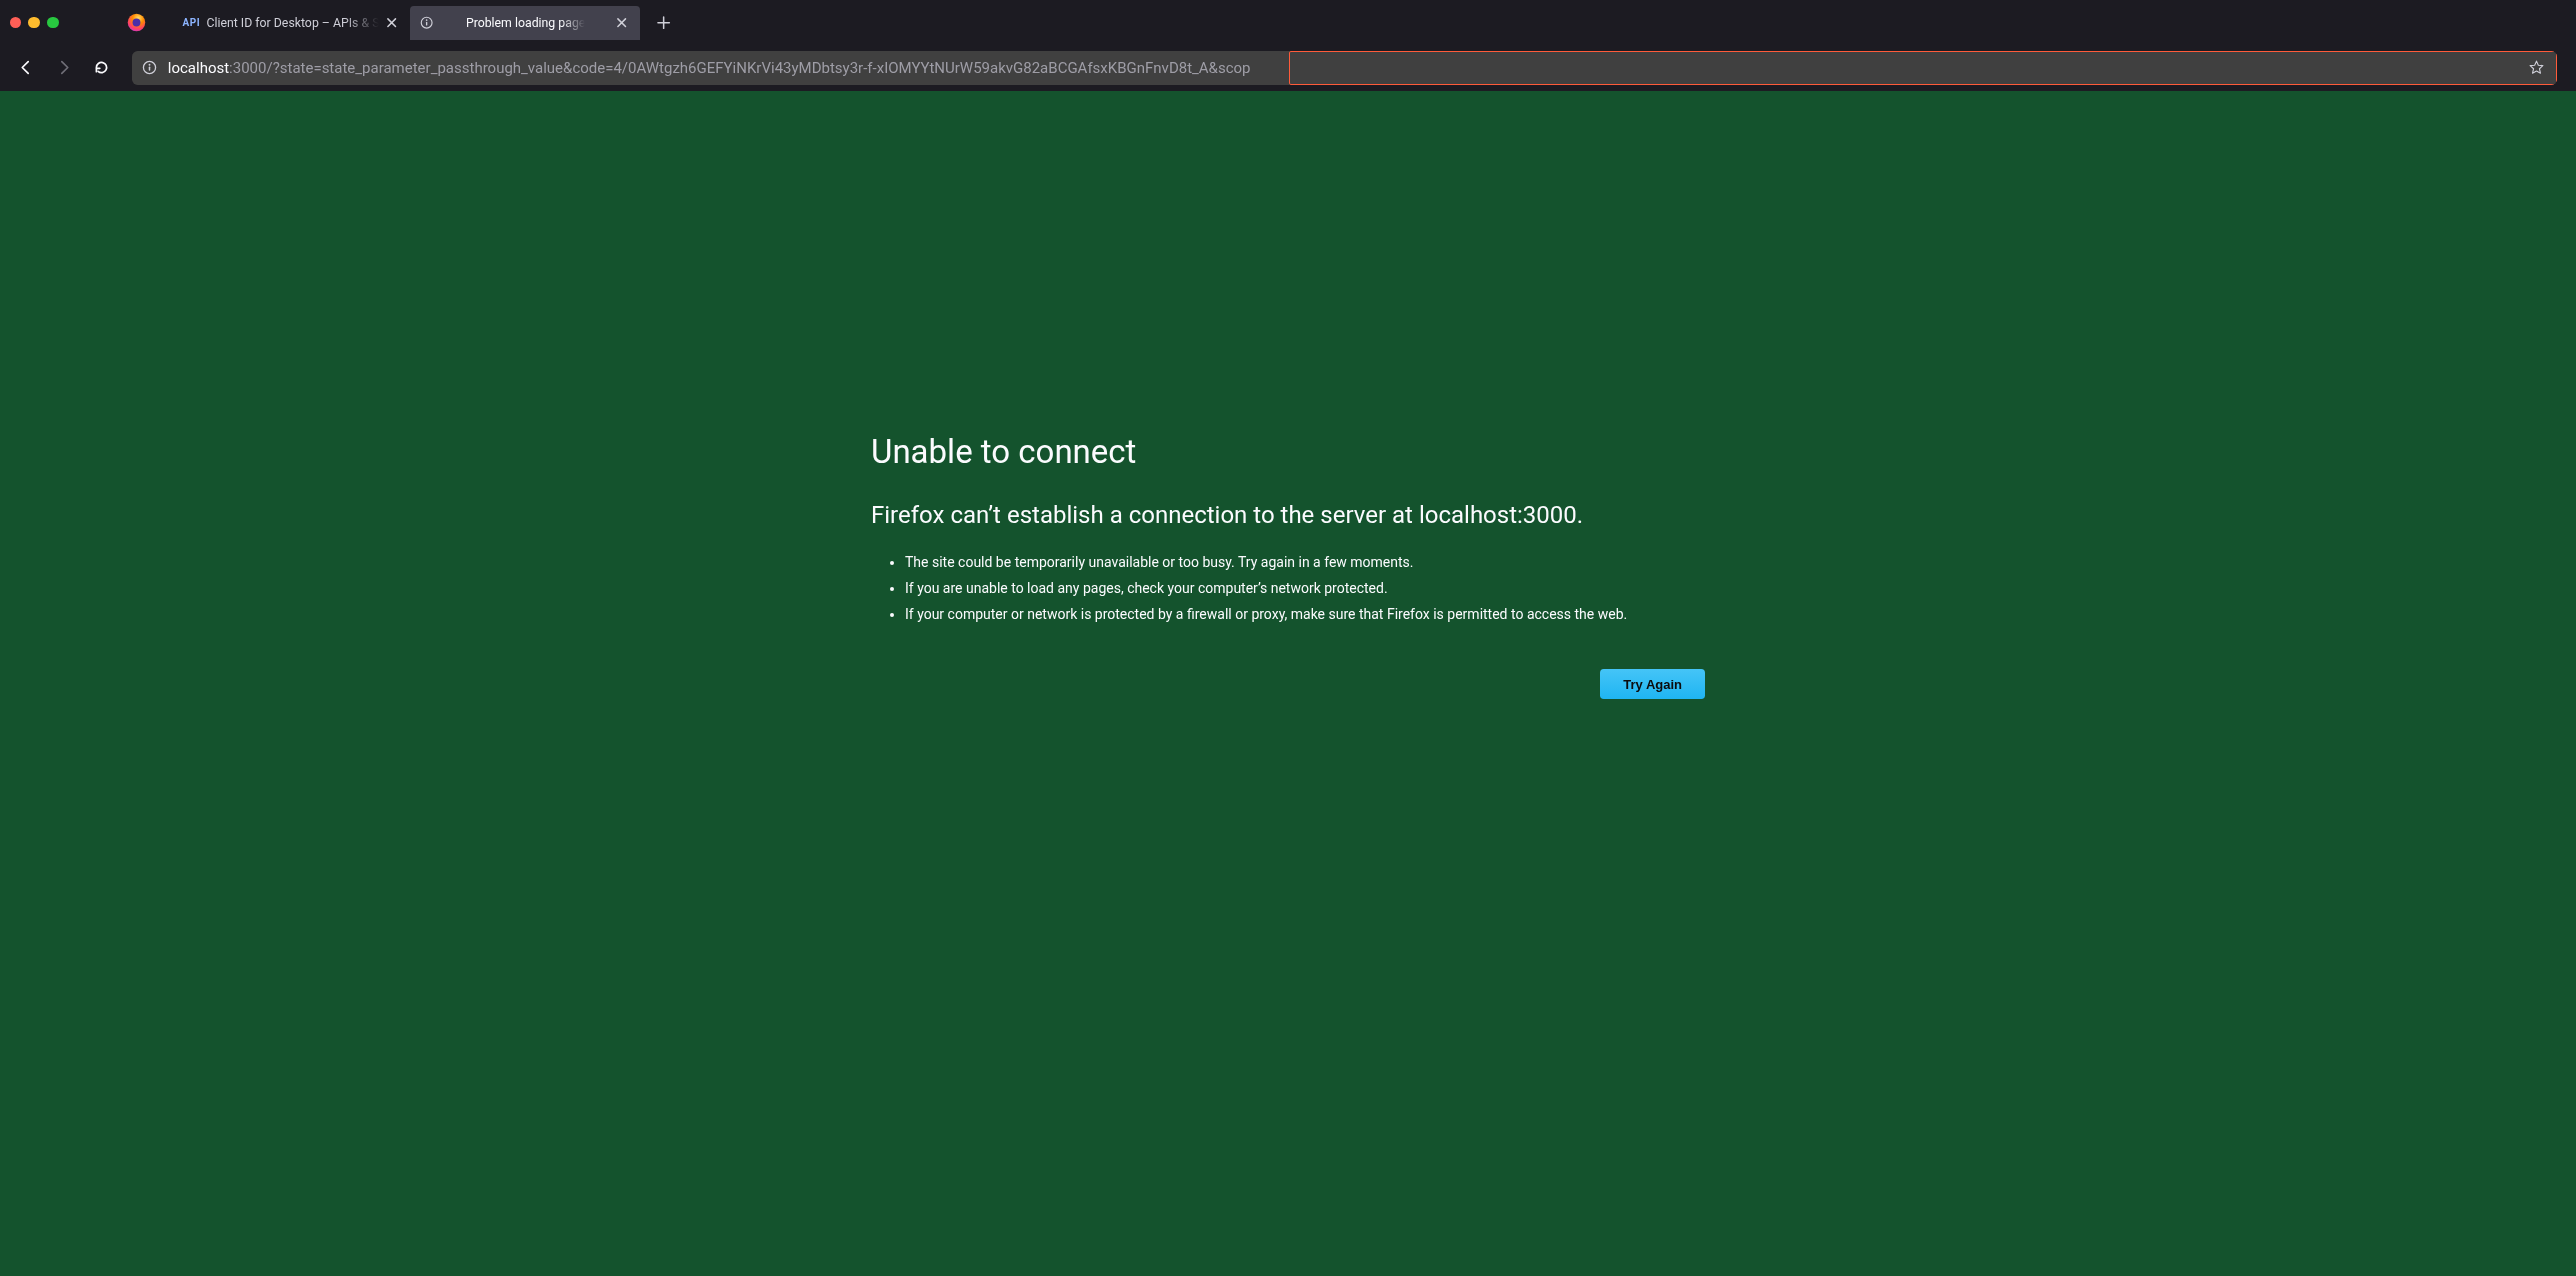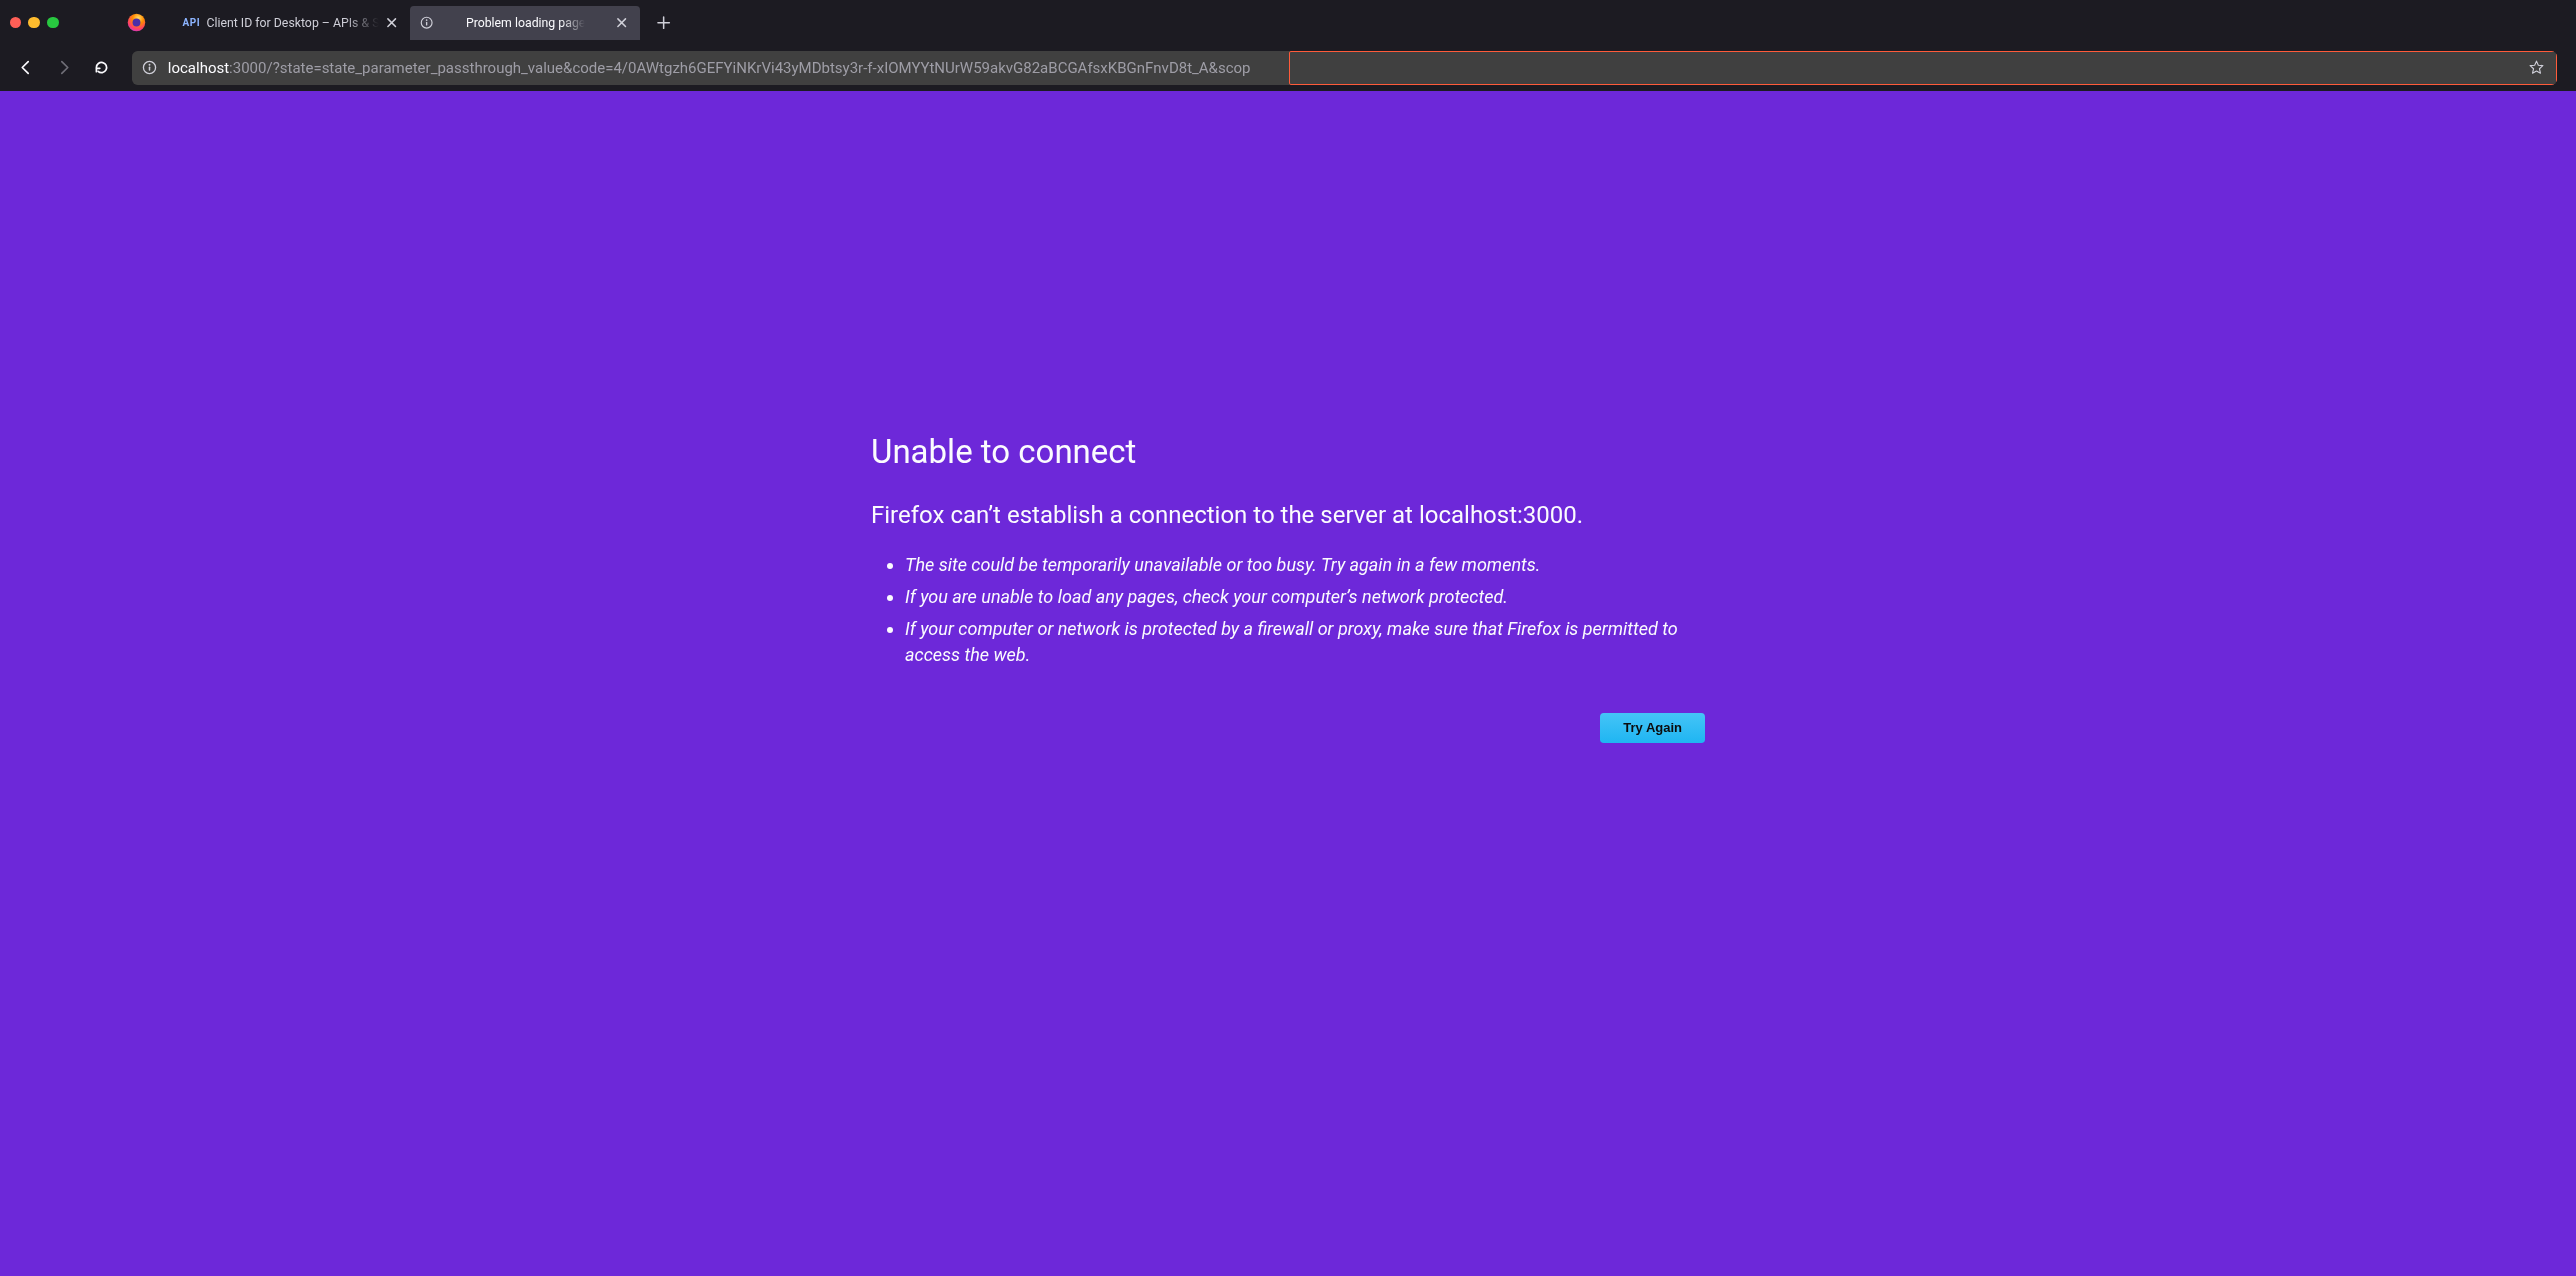--- a/index.html
+++ b/index.html
@@ -154,21 +154,21 @@
     color: #cfcfd8;
     flex-shrink:0;
     margin-left:5.7px;
   }
 
   
   .content {
     position: absolute;
     top: 91px; 
     left:0; right:0; bottom:0;
-    background: #6d28d9;
+    background: #14532d;
     color: #fbfbfe;
     overflow: auto;
   }
   .error-box {
     max-width: 872px;
     margin: 0 auto;
     padding-top: 341px;
     padding-left: 19px;
     padding-right: 19px;
   }
@@ -176,22 +176,21 @@
     font-size: 33px;
     font-weight: 400;
     margin-bottom: 30px;
   }
   .error-box .subhead {
     font-size: 24px;
     margin-bottom: 23px;
   }
   .error-box ul {
     padding-left: 34px;
-    font-size: 18px;
-    font-style: italic;
+    font-size: 14px;
   }
   .error-box li {
     margin-bottom: 5.7px;
     line-height: 1.45;
   }
   .actions {
     display:flex;
     justify-content:flex-end;
     margin-top: 45px;
   }

